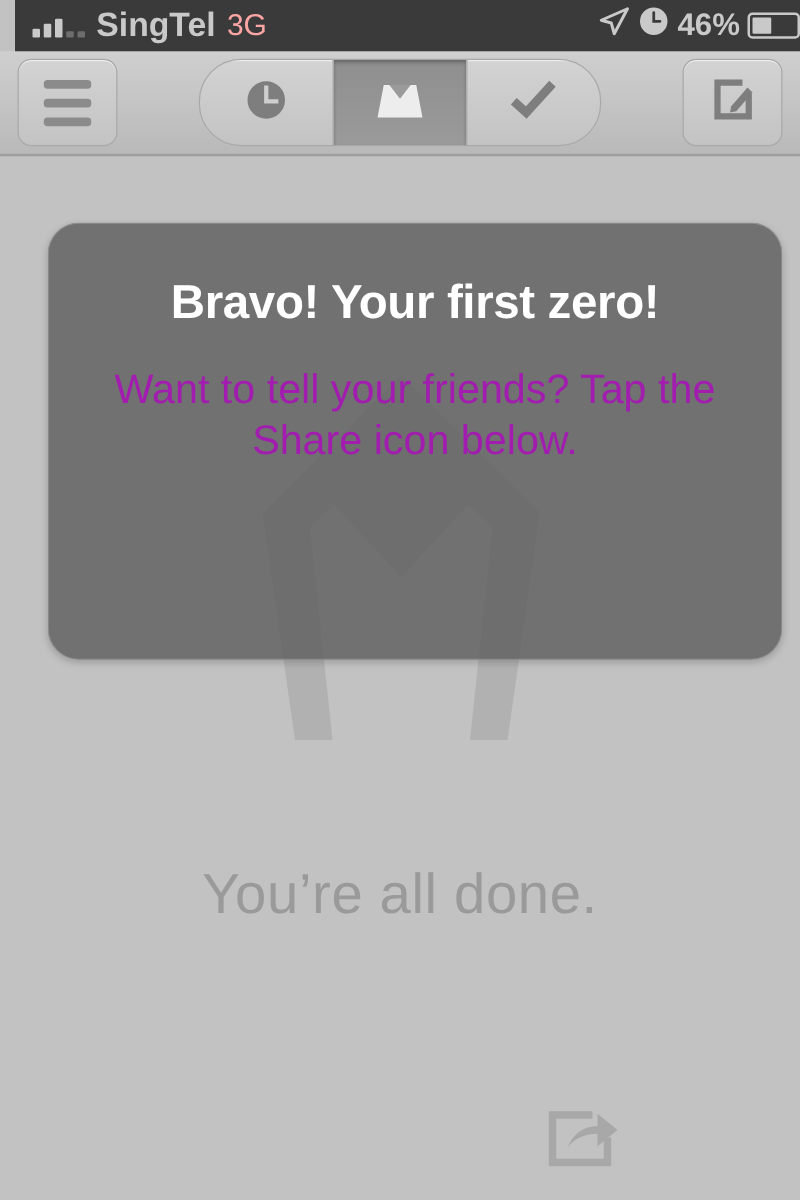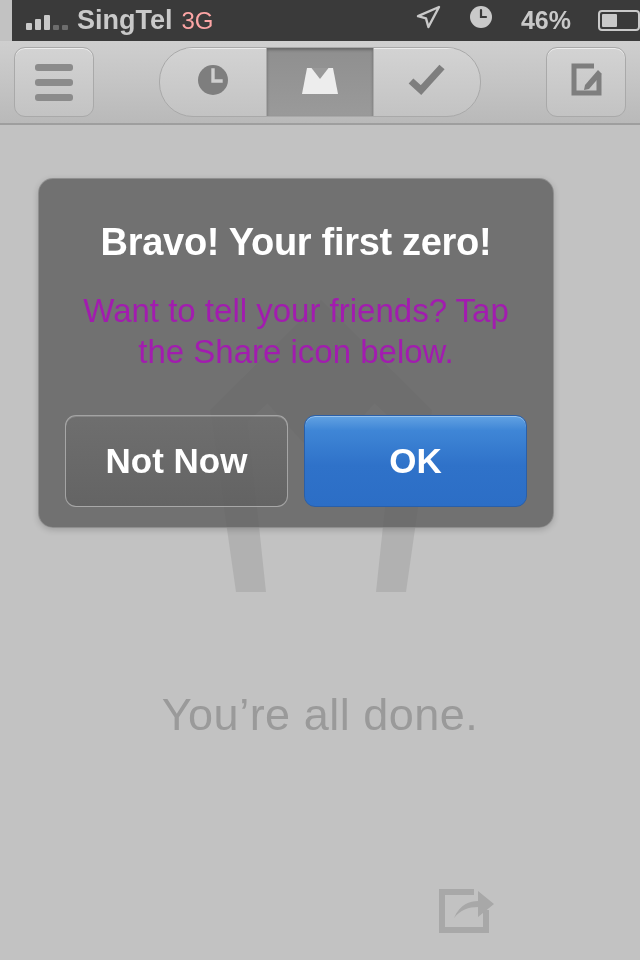--- a/index.html
+++ b/index.html
@@ -68,21 +68,21 @@
     text-align: center;
     font-size: 27px;
     font-weight: bold;
     color: #d2d2d2;
   }
   .sb-right {
     position: absolute;
     right: 12px;
     display: flex;
     align-items: center;
-    gap: 27px;
+    gap: 6px;
   }
   .pct { font-size: 25px; font-weight: bold; color: #c9c9c9; }
   .battery {
     position: relative;
     width: 42px;
     height: 21px;
     border: 2px solid #c9c9c9;
     border-radius: 4px;
     box-sizing: border-box;
   }
@@ -206,26 +206,26 @@
     bottom: 22px;
     width: 60px;
     height: 54px;
   }
 
   
   .alert {
     position: absolute;
     left: 38px;
     top: 178px;
-    width: 516px;
+    width: 588px;
     height: 350px;
     box-sizing: border-box;
     background: rgba(95,95,95,0.82);
     border: 1px solid rgba(200,200,200,0.35);
-    border-radius: 15px;
+    border-radius: 25px;
     box-shadow: 0 2px 6px rgba(0,0,0,0.18);
     z-index: 30;
   }
   .alert-title {
     margin-top: 42px;
     text-align: center;
     color: #ffffff;
     font-size: 38px;
     font-weight: bold;
     letter-spacing: -0.3px;
@@ -376,19 +376,15 @@
           <path d="M18 34 C24 20 34 17 42 17 L42 7 L58 20 L42 33 L42 23 C33 23 24 26 18 34 Z" fill="#a8a8a8"></path>
         </svg>
       </span>
     </div>
 
   </div>
 
   <div class="alert">
     <div class="alert-title">Bravo! Your first zero!</div>
     <div class="alert-msg">Want to tell your friends? Tap the Share icon below.</div>
-    <div class="alert-buttons">
-      <div class="btn btn-secondary">Not Now</div>
-      <div class="btn btn-primary">OK</div>
-    </div>
   </div>
 
 </div>
 
 </body></html>

